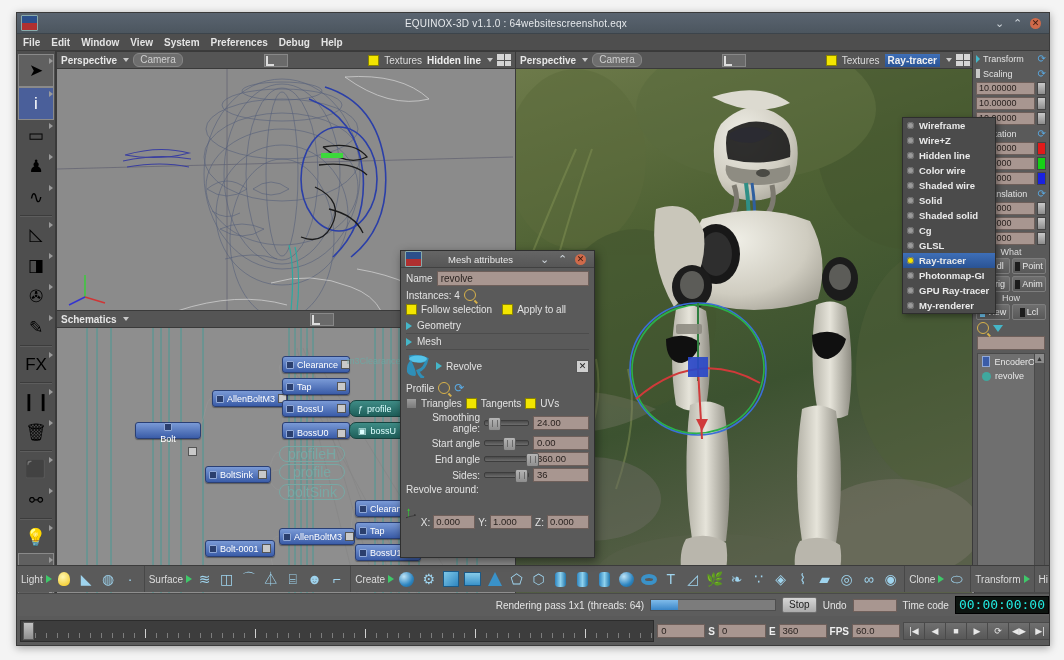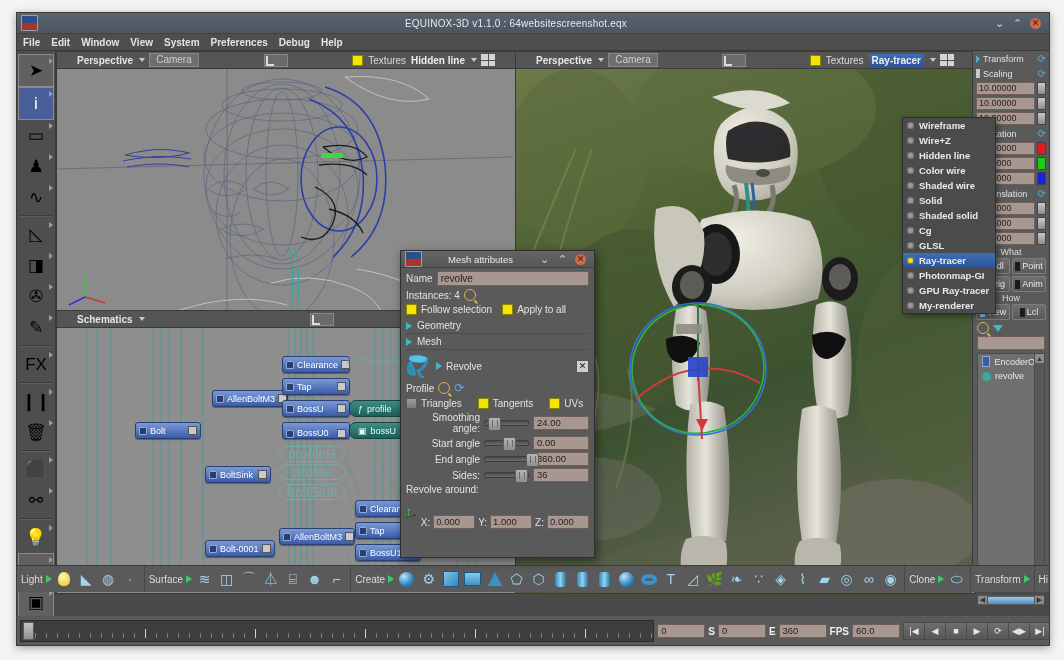--- a/index.html
+++ b/index.html
@@ -33,26 +33,26 @@
   .ltools{position:absolute;left:0;top:0;width:38px;height:541px;background:#4e4e4e;
           border-right:1px solid #3a3a3a;padding-top:3px;}
   .ltool{position:relative;width:34px;height:31px;margin:0 auto 0;display:flex;align-items:center;justify-content:center;cursor:pointer;}
   .ltool .arw{position:absolute;right:0px;top:3px;width:0;height:0;border-left:4px solid #9a9a9a;
               border-top:3px solid transparent;border-bottom:3px solid transparent;}
   .ltool .gl{font-size:17px;line-height:1;}
   .sep{height:1px;background:#3c3c3c;margin:2px 3px;border-bottom:1px solid #5d5d5d;}
 
   
   .vp{position:absolute;background:#8a8a8a;overflow:hidden;border:1px solid #3a3a3a;}
-  .vphead{height:16px;background:#555;display:flex;align-items:center;padding:0 20px;gap:5px;
+  .vphead{height:16px;background:#555;display:flex;align-items:center;padding:0 4px;gap:5px;
           border-bottom:1px solid #3a3a3a;text-align:right;}
   .vphead .vpname{font-size:10px;font-weight:bold;color:#e6e6e6;}
   .caret{width:0;height:0;border-left:4px solid #c8c8c8;border-top:3px solid transparent;
          border-bottom:3px solid transparent;transform:rotate(90deg);display:inline-block;margin-left:2px;}
-  .pill{background:#6e6e6e;border:1px solid #868686;border-radius:0;font-size:10px;color:#cfcfcf;padding:0 6px;line-height:12px;}
+  .pill{background:#6e6e6e;border:1px solid #868686;border-radius:6px;font-size:10px;color:#cfcfcf;padding:0 6px;line-height:12px;}
   .ruler{width:22px;height:11px;background:#6a6a6a;border:1px solid #888;position:relative;}
   .ruler:before{content:"";position:absolute;left:1px;top:1px;width:6px;height:8px;border-left:2px solid #ddd;border-bottom:2px solid #ddd;}
   .swatch{width:9px;height:9px;background:#f2e500;border:1px solid #8a8400;display:inline-block;}
   .lbl{font-size:10px;color:#dcdcdc;}
   .lbl.b{font-weight:bold;color:#efefef;}
   .grid4{width:14px;height:12px;display:grid;grid-template-columns:1fr 1fr;grid-template-rows:1fr 1fr;gap:1px;}
   .grid4 i{background:#d5d5d5;}
   .spacer{flex:1;}
 
   
@@ -437,21 +437,21 @@
           </g>
           <g stroke="#7a7a7a" stroke-width="0.6" fill="none" opacity="0.5">
             <path d="M240 20 L300 265"></path>
                 <path d="M250 20 L320 265"></path>
                 <path d="M246 20 L340 265"></path>
             <path d="M236 40 L360 265"></path>
                 <path d="M258 30 L400 260"></path>
           </g>
         </svg>
         <div id="schnodes" style="position:absolute;left:0;top:0;width:100%;height:100%;">
-              <div class="node" style="left: 78px; top: 94px; width: 58px;">
+              <div class="node" style="left: 78px; top: 94px; width: 58px; flex-direction: column;">
                 <span class="ni"></span>
                 <span>Bolt</span>
                 <span class="nb"></span>
               </div>
               <div class="node" style="left: 155px; top: 62px; width: 68px;">
                 <span class="ni"></span>
                 <span>AllenBoltM3</span>
                 <span class="nb"></span>
               </div>
               <div class="node" style="left: 225px; top: 28px; width: 60px;">
@@ -850,21 +850,21 @@
           <span class="tri" style="border-left:6px solid #45b6c8;border-top:4px solid transparent;border-bottom:4px solid transparent;width:0;height:0;display:inline-block;"></span>
           <span>Revolve</span>
           <span class="spacer" style="flex:1;"></span>
           <span class="closebx">✕</span>
         </div>
         <div class="drow">
           <span>Profile</span>
           <span class="magn"></span>
           <span style="color:#5aa8e0;font-size:12px;">⟳</span>
         </div>
-        <div class="drow" style="gap:16px;" id="flagsrow">
+        <div class="drow" style="gap:4px;" id="flagsrow">
               <span class="cb">
                 <span class="bx off"></span>
                 <span>Triangles</span>
               </span>
               <span class="cb">
                 <span class="bx"></span>
                 <span>Tangents</span>
               </span>
               <span class="cb">
                 <span class="bx"></span>
@@ -999,20 +999,31 @@
           </div>
           <div class="grp">
             <span class="gl">Transform</span>
             <span class="play"></span>
           </div>
           <div class="grp">
             <span class="gl">Hi</span>
           </div>
         </div>
 
+    <div class="statusbar">
+      <span class="st-lbl">Rendering pass 1x1 (threads: 64)</span>
+      <span class="pbar">
+            <i id="pbfill" style="width: 22%;"></i>
+          </span>
+      <span class="btn">Stop</span>
+      <span class="st-lbl">Undo</span>
+      <span class="undof"></span>
+      <span class="st-lbl">Time code</span>
+      <span class="tcode">00:00:00:00</span>
+    </div>
 
     <div class="timeline">
       <div class="track-long" id="tltrack">
         <div class="tl-handle"></div>
       <div class="tick" style="left: 14px;"></div>
             <div class="tick" style="left: 25px;"></div>
             <div class="tick" style="left: 36px;"></div>
             <div class="tick" style="left: 47px;"></div>
             <div class="tick" style="left: 58px;"></div>
             <div class="tick" style="left: 69px;"></div>

